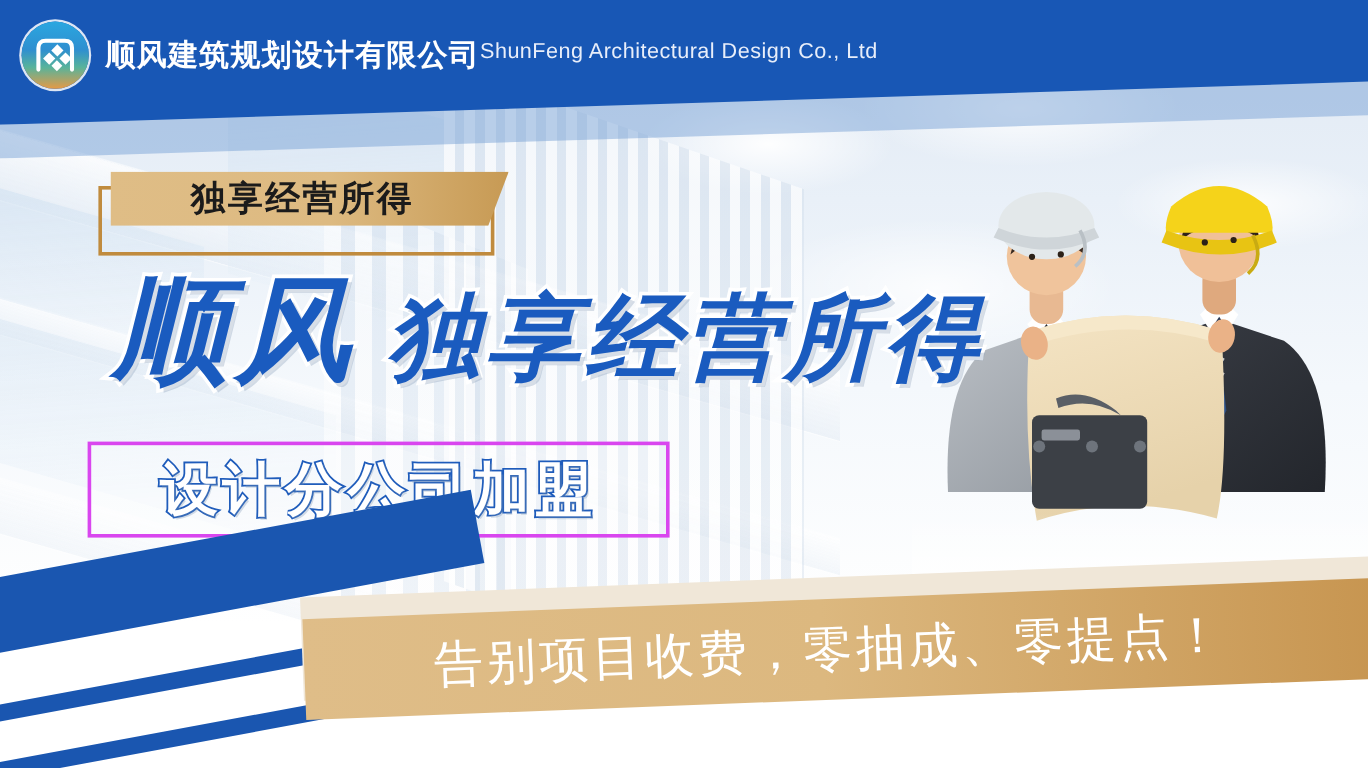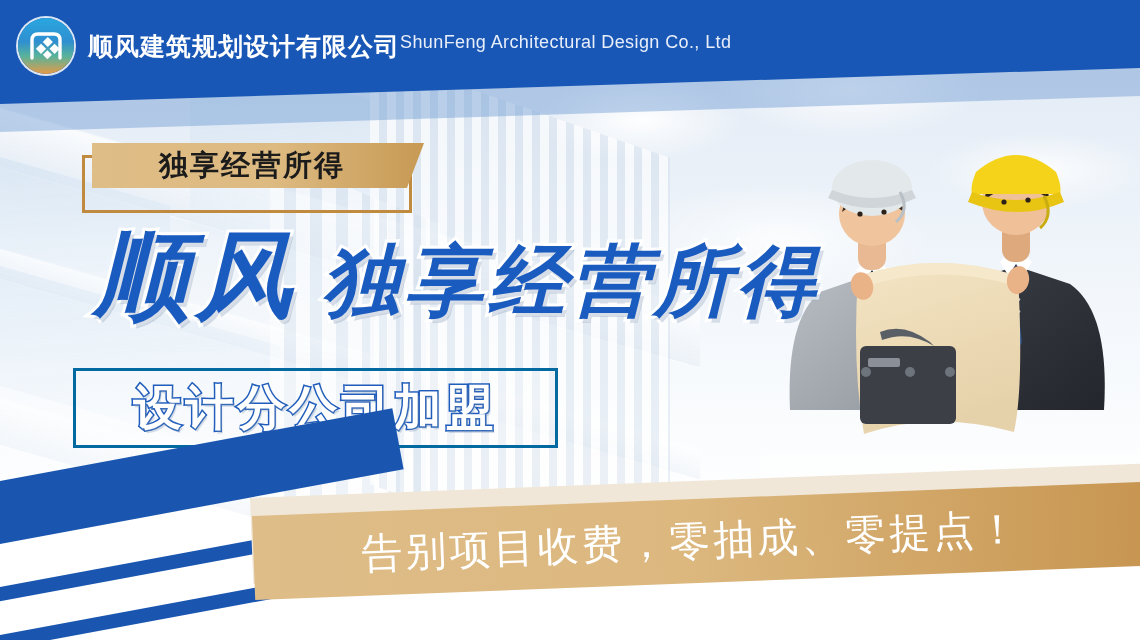--- a/index.html
+++ b/index.html
@@ -119,21 +119,21 @@
     -webkit-text-stroke:6px #ffffff;paint-order:stroke fill;
     text-shadow:3px 4px 0 rgba(140,160,185,.35);
     margin-left:24px;
   }
   .hl-big{font-size:96px;letter-spacing:6px;line-height:1;}
   .hl-small{font-size:78px;letter-spacing:5px;line-height:1;padding-bottom:4px;}
 
   
   .sub-box{
     position:absolute;left:73px;top:368px;width:485px;height:80px;
-    border:3px solid #0369a1;box-sizing:border-box;
+    border:3px solid #d946ef;box-sizing:border-box;
     background:rgba(255,255,255,.28);
     display:flex;align-items:center;justify-content:center;
   }
   .sub-text{
     font-size:48px;font-weight:bold;letter-spacing:4px;color:#ffffff;
     -webkit-text-stroke:3px #1f5cbb;paint-order:stroke fill;
     text-shadow:2px 3px 0 rgba(120,145,180,.3);white-space:nowrap;
   }
 
   

